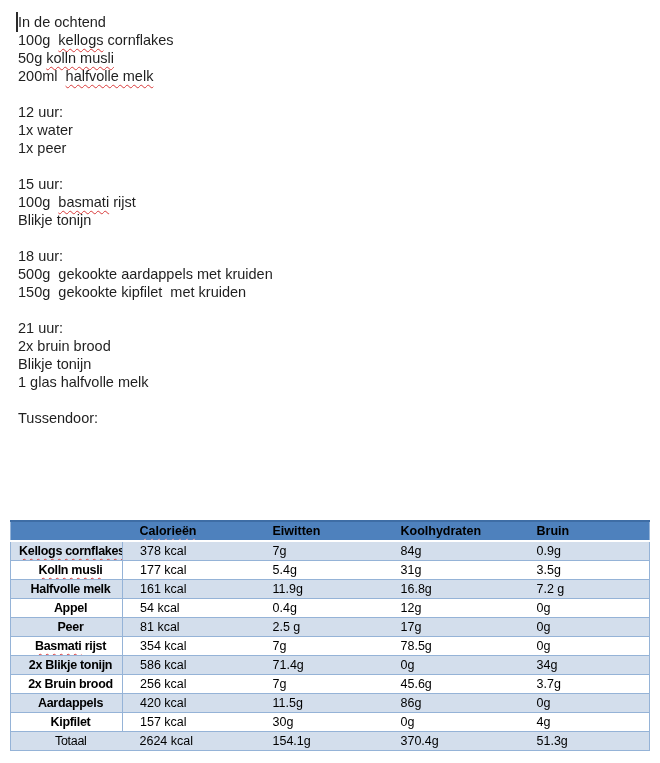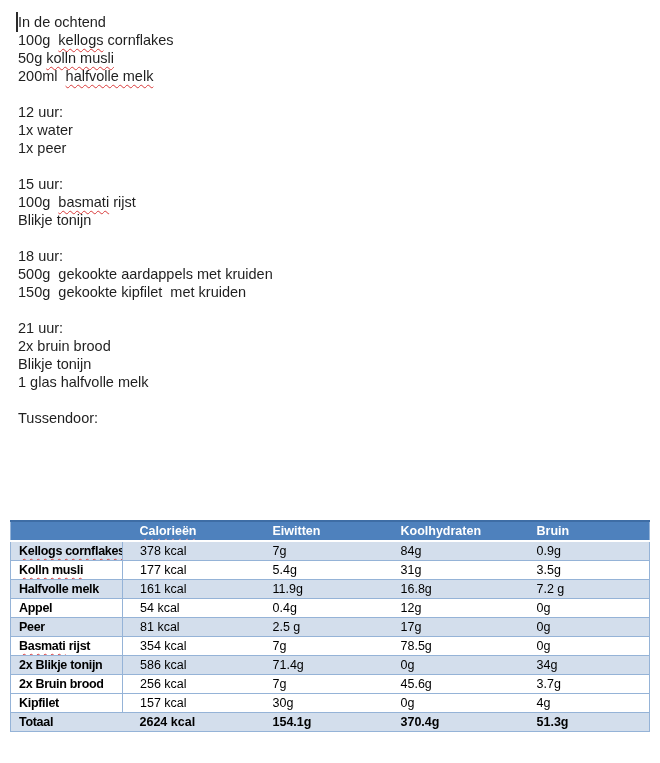--- a/index.html
+++ b/index.html
@@ -28,32 +28,33 @@
     font-size:12.5px;color:#000;
     border:1px solid var(--table-border,#95b3d7);
   }
   .nutri col.c1{width:112px}.nutri col.c2{width:133px}
   .nutri col.c3{width:128px}.nutri col.c4{width:136px}.nutri col.c5{width:130px}
   .nutri th,.nutri td{
     height:18px;line-height:18px;vertical-align:middle;
     text-align:left;padding:0 0 0 17px;white-space:pre;overflow:hidden;
   }
   .nutri thead th{
-    background:var(--header-bg,#4e81bd);color:#ffffff;font-weight:bold;
+    background:var(--header-bg,#4e81bd);color:#000000;font-weight:bold;
     border-top:2px solid var(--header-top-border,#3e6da5);
     border-bottom:2px solid #ffffff;
   }
   .nutri td{border-bottom:1px solid var(--table-border,#95b3d7);}
   .nutri td.label{
     padding-left:8px;font-weight:bold;letter-spacing:-0.3px;
     border-right:1px solid var(--table-border,#95b3d7);
+    text-align:center;
   }
   .nutri th.label{padding-left:8px;}
   .nutri tr.band td{background:var(--band,#d3deec);}
-  .nutri tr.total td{font-weight:bold;background:var(--band,#d3deec);}
+  .nutri tr.total td{font-weight:normal;background:var(--band,#d3deec);}
   .nutri tr.total td.label{border-right:none;}
   .nutri thead th .sq{text-decoration-color:#e4a0a8;}
 </style>
 </head>
 <body>
 
 <div class="meal-plan">
     <p class="line heading"><span class="caret"></span><span>In de ochtend</span></p>
     <p class="line"><span>100g  </span><span class="sq">kellogs</span><span> cornflakes</span></p>
     <p class="line"><span>50g </span><span class="sq">kolln musli</span></p>
@@ -146,20 +147,27 @@
         <td>0g</td>
         <td>34g</td>
       </tr>
       <tr class="">
         <td class="label"><span>2x Bruin brood</span></td>
         <td>256 kcal</td>
         <td>7g</td>
         <td>45.6g</td>
         <td>3.7g</td>
       </tr>
+      <tr class="band">
+        <td class="label"><span>Aardappels</span></td>
+        <td>420 kcal</td>
+        <td>11.5g</td>
+        <td>86g</td>
+        <td>0g</td>
+      </tr>
       <tr class="">
         <td class="label"><span>Kipfilet</span></td>
         <td>157 kcal</td>
         <td>30g</td>
         <td>0g</td>
         <td>4g</td>
       </tr>
       <tr class="total band">
         <td class="label"><span>Totaal</span></td>
         <td>2624 kcal</td>

